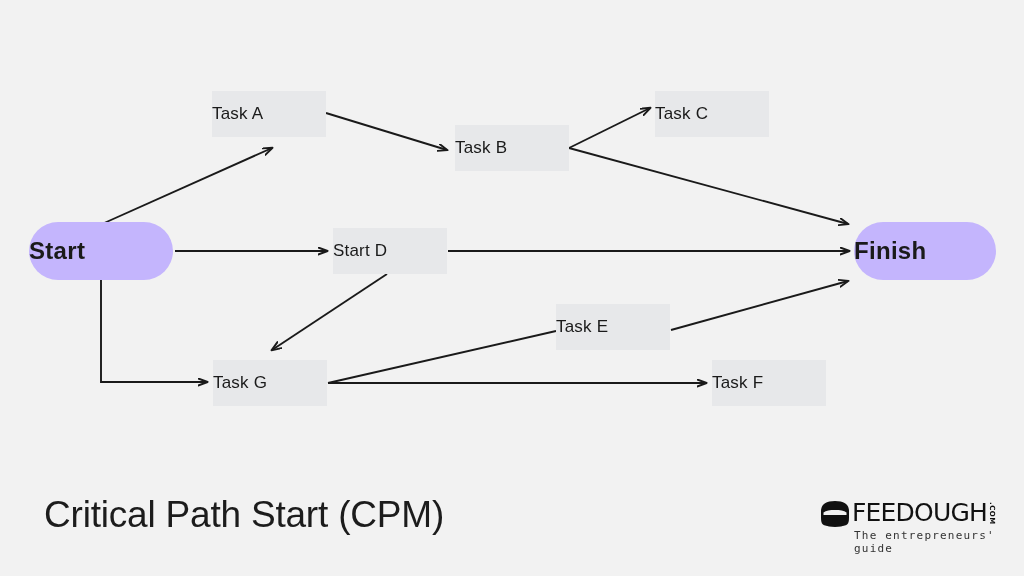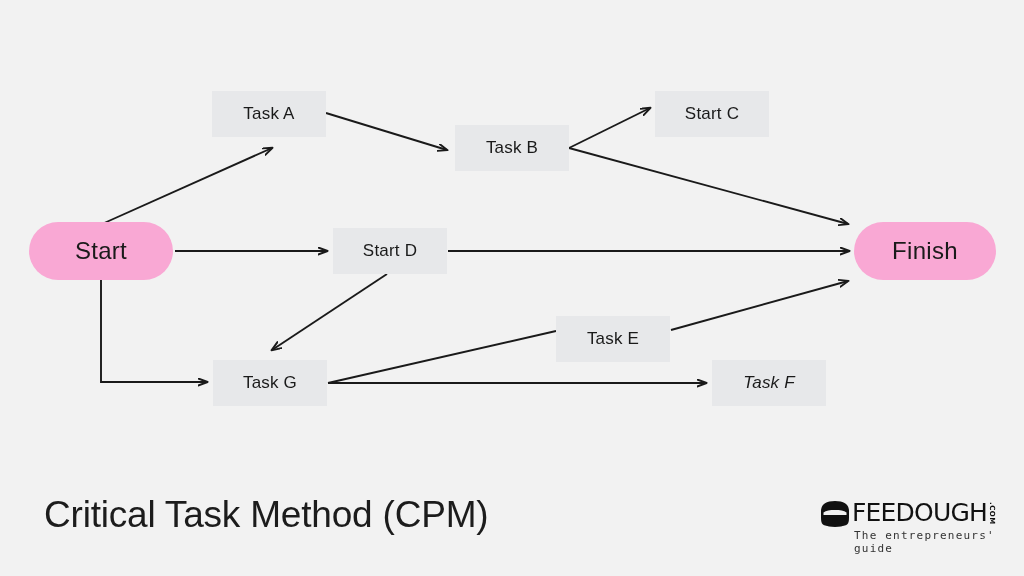--- a/index.html
+++ b/index.html
@@ -23,37 +23,37 @@
     position: absolute;
     left: 0;
     top: 0;
     width: 1024px;
     height: 576px;
   }
   .node {
     position: absolute;
     display: flex;
     align-items: center;
-    justify-content: center;
+    justify-content: flex-start;
     color: #1a1a1a;
     text-align: center;
     user-select: none;
     z-index: 3;
   }
   .task-node {
     background: #e7e8ea;
     font-size: 17px;
     letter-spacing: 0.2px;
     font-weight: 400;
   }
   .terminal-node {
-    background: #f9a8d4;
+    background: #c4b5fd;
     border-radius: 30px;
     font-size: 24px;
-    font-weight: 400;
+    font-weight: 700;
     letter-spacing: 0.3px;
   }
   #page-title {
     position: absolute;
     left: 44px;
     top: 494px;
     font-size: 37px;
     font-weight: 400;
     color: #1c1c1c;
     letter-spacing: -0.2px;
@@ -142,44 +142,44 @@
 
   <div class="node task-node" style="left:212px; top:91px; width:114px; height:46px;">
     <span>Task A</span>
   </div>
 
   <div class="node task-node" style="left:455px; top:125px; width:114px; height:46px;">
     <span>Task B</span>
   </div>
 
   <div class="node task-node" style="left:655px; top:91px; width:114px; height:46px;">
-    <span>Start C</span>
+    <span>Task C</span>
   </div>
 
   <div class="node task-node" style="left:333px; top:228px; width:114px; height:46px;">
     <span>Start D</span>
   </div>
 
-  <div class="node task-node" style="left:556px; top:316px; width:114px; height:46px;">
+  <div class="node task-node" style="left:556px; top:304px; width:114px; height:46px;">
     <span>Task E</span>
   </div>
 
-  <div class="node task-node" style="left:712px; top:360px; width:114px; height:46px;font-style:italic;">
+  <div class="node task-node" style="left:712px; top:360px; width:114px; height:46px;">
     <span>Task F</span>
   </div>
 
   <div class="node terminal-node" style="left:854px; top:222px; width:142px; height:58px;">
     <span>Finish</span>
   </div>
 
   <div class="node task-node" style="left:213px; top:360px; width:114px; height:46px;">
     <span>Task G</span>
   </div>
 
-  <div id="page-title">Critical Task Method (CPM)</div>
+  <div id="page-title">Critical Path Start (CPM)</div>
 
   <div id="brand-logo">
     <div class="logo-row">
       <svg width="34" height="28" viewBox="0 0 34 28">
         <path d="M3,11 C3,4.5 8,1 17,1 C26,1 31,4.5 31,11 L31,18 C31,24 26,27 17,27 C8,27 3,24 3,18 Z" fill="#111"></path>
         <path d="M5.5,12.5 C8,10.5 12,10 17,10 C22,10 26,10.5 28.5,12.5 L28.5,15 L5.5,15 Z" fill="#f2f2f2"></path>
         <rect x="4.5" y="16.5" width="11" height="8" rx="3.2" fill="none" stroke="#111" stroke-width="2.2"></rect>
         <rect x="18.5" y="16.5" width="11" height="8" rx="3.2" fill="none" stroke="#111" stroke-width="2.2"></rect>
         <line x1="15.5" y1="19.5" x2="18.5" y2="19.5" stroke="#111" stroke-width="2.2"></line>
       </svg>

